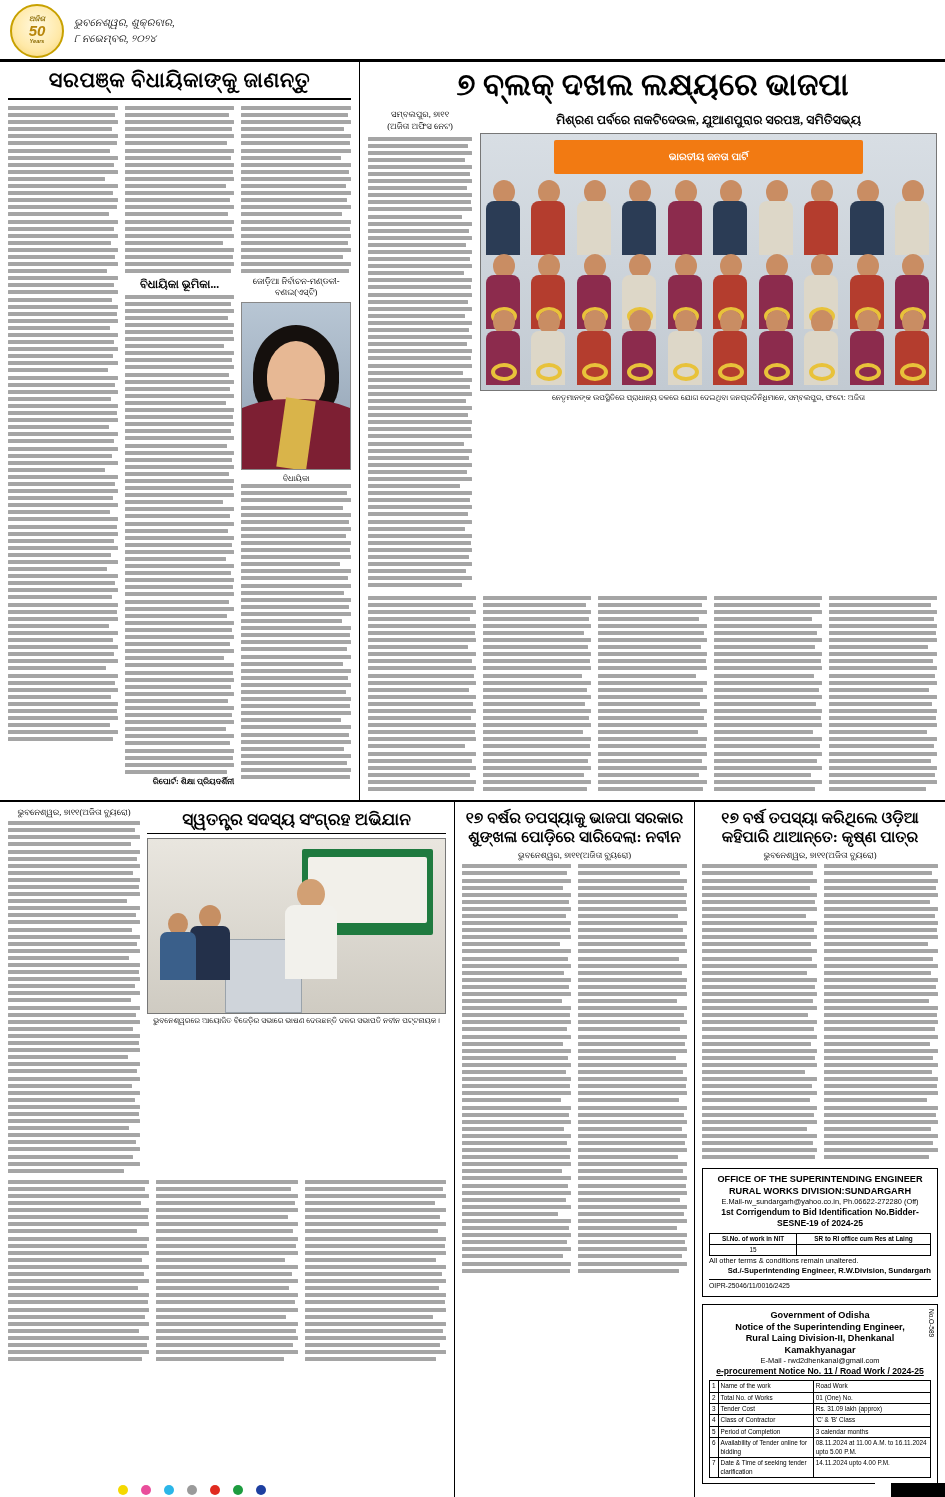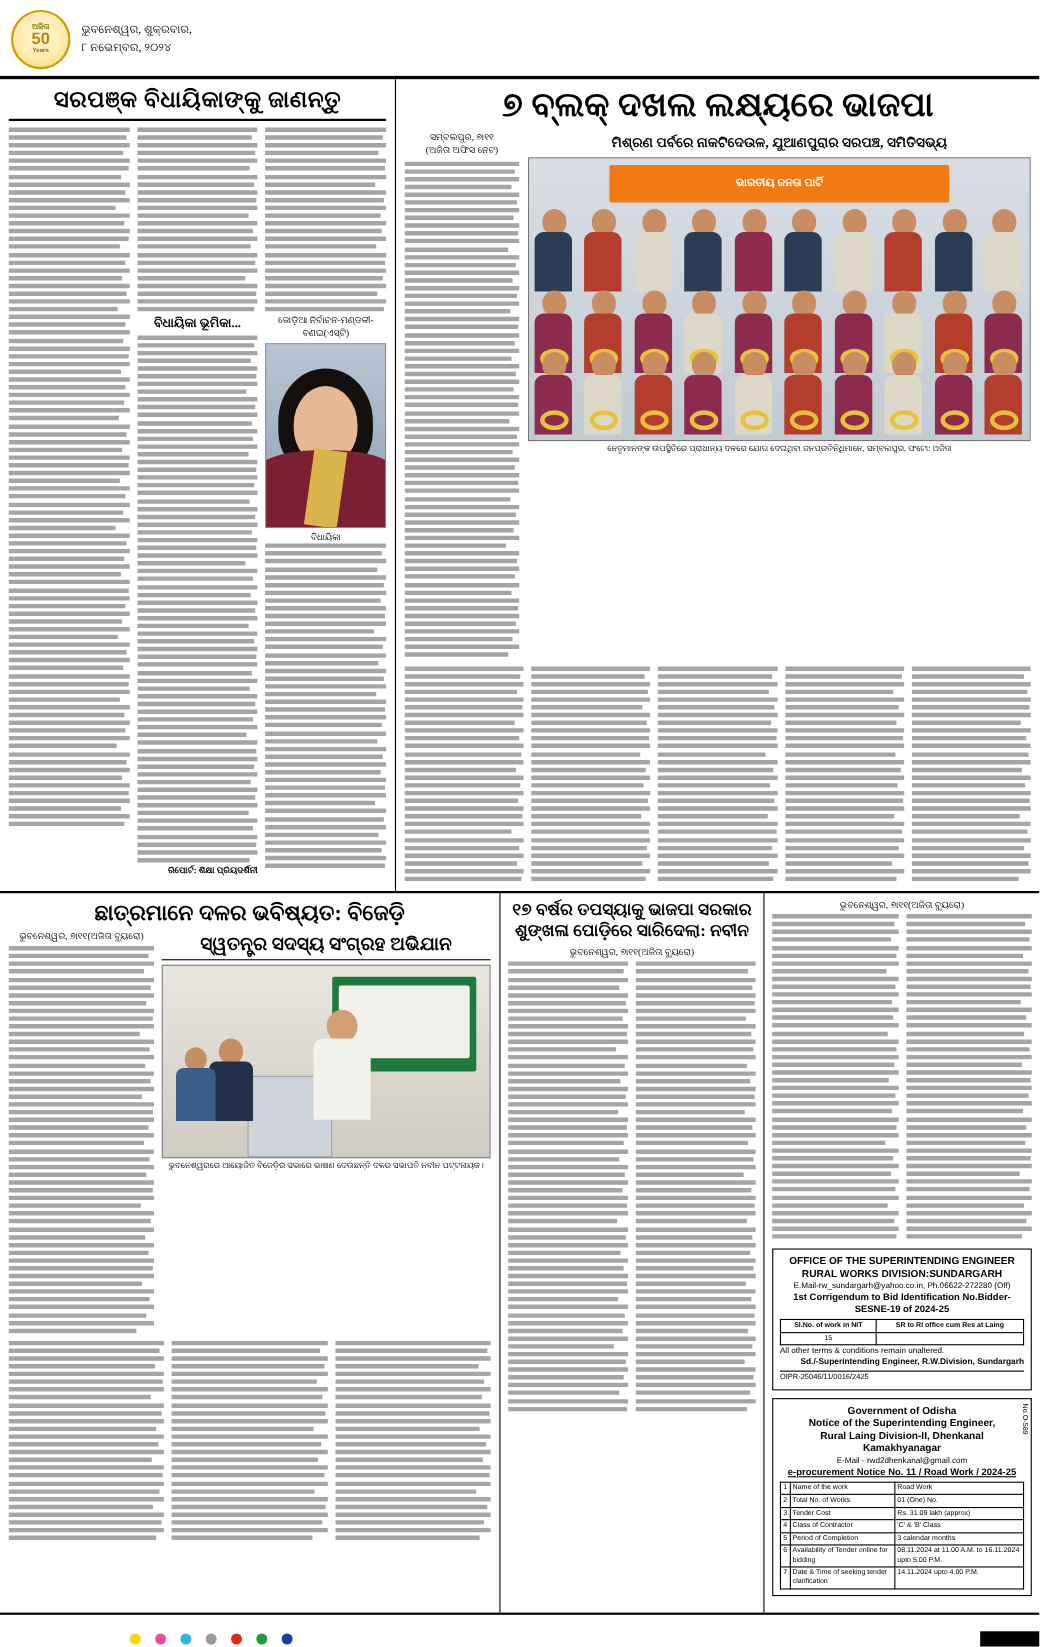--- a/index.html
+++ b/index.html
@@ -12,21 +12,22 @@
     position: relative;
     overflow: hidden;
   }
   .page { position:relative; width:945px; height:1497px; padding:0; }
 
   
   .masthead {
     display:flex; align-items:center; justify-content:space-between;
     border-bottom: 3px solid #000;
     padding: 6px 10px 4px 10px;
-    height: 72px;
+    height: 62px;
+    font-style: italic;
   }
   .logo-wrap { display:flex; align-items:center; gap:10px; }
   .logo {
     width:54px; height:54px; border-radius:50%;
     border:2px solid #c8a100;
     background: radial-gradient(circle at 50% 40%, #fff9e0 0%, #ffe9a8 60%, #f3d070 100%);
     display:flex; flex-direction:column; align-items:center; justify-content:center;
     font-size:7px; line-height:1.05; color:#8a6a00; font-weight:bold;
   }
   .logo .l1 { font-size:7px; }
@@ -862,21 +863,20 @@
             <i style="width:100%"></i>
             <i style="width:90%"></i>
         </div>
       </div>
     </div>
   </div>
 
   <div class="mid-row">
 
     <div class="mid-left">
-      <div class="h2 odia">ଛାତ୍ରମାନେ ଦଳର ଭବିଷ୍ୟତ: ବିଜେଡ଼ି</div>
       <div class="two">
         <div style="flex:0 0 132px">
           <div class="place odia">ଭୁବନେଶ୍ୱର, ୭ା୧୧(ଅଜିତା ବ୍ୟୁରୋ)</div>
           <div class="fill">
             <i style="width:100%"></i>
               <i style="width:96%"></i>
               <i style="width:100%"></i>
               <i style="width:93%"></i>
               <i style="width:100%"></i>
               <i style="width:98%"></i>
@@ -1157,20 +1157,21 @@
             <i style="width:98%"></i>
             <i style="width:100%"></i>
             <i style="width:95%"></i>
             <i style="width:100%"></i>
             <i style="width:93%"></i>
         </div>
       </div>
     </div>
 
     <div class="mid-r">
+      <div class="h2 sm odia">୧୭ ବର୍ଷ ତପସ୍ୟା କରିଥିଲେ ଓଡ଼ିଆ କହିପାରି ଥାଆନ୍ତେ: କୃଷ୍ଣ ପାତ୍ର</div>
       <div class="place odia">ଭୁବନେଶ୍ୱର, ୭ା୧୧(ଅଜିତା ବ୍ୟୁରୋ)</div>
       <div class="two">
         <div class="fill">
           <i style="width:100%"></i>
             <i style="width:97%"></i>
             <i style="width:100%"></i>
             <i style="width:94%"></i>
             <i style="width:100%"></i>
             <i style="width:99%"></i>
             <i style="width:100%"></i>

